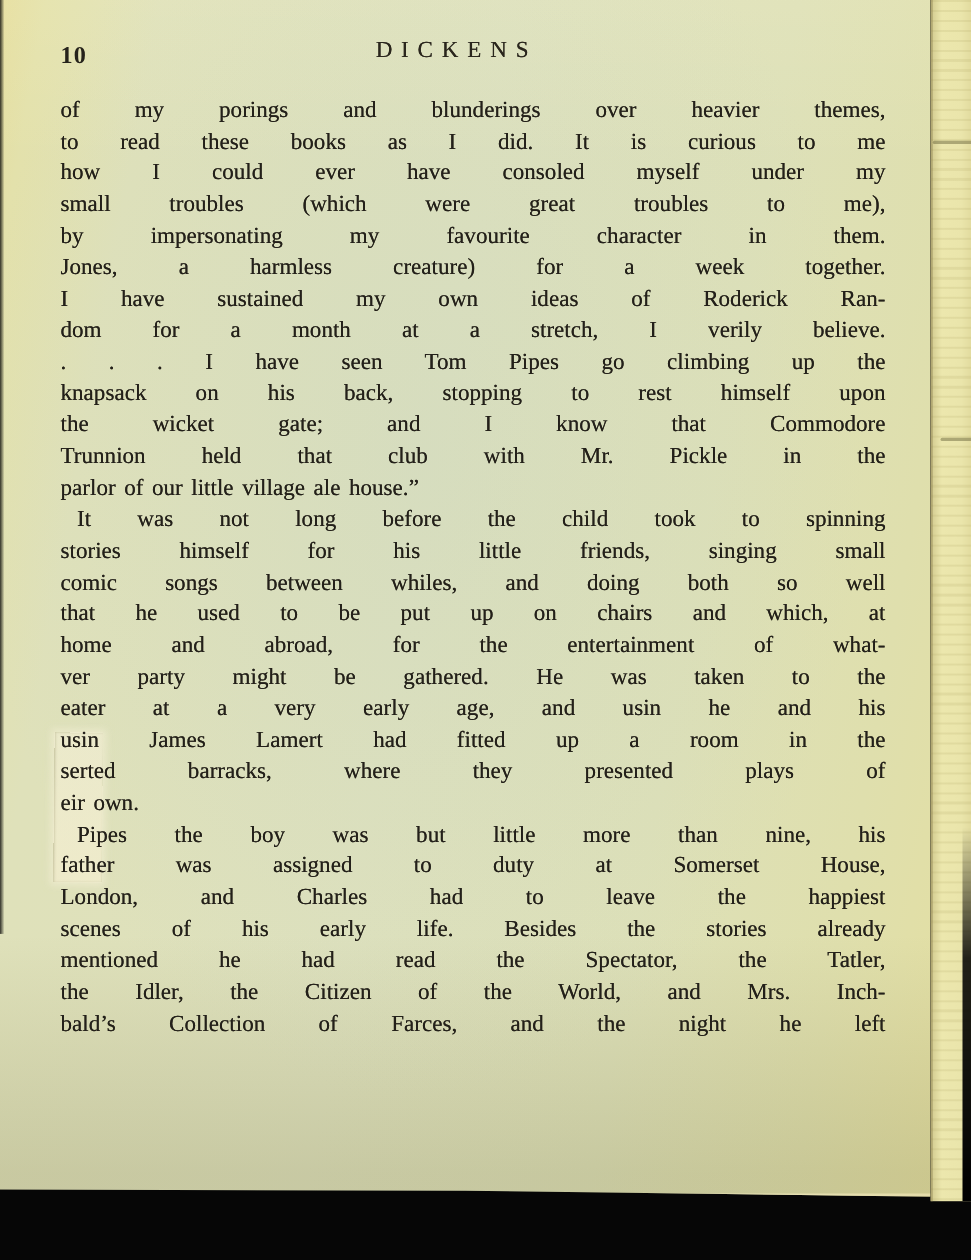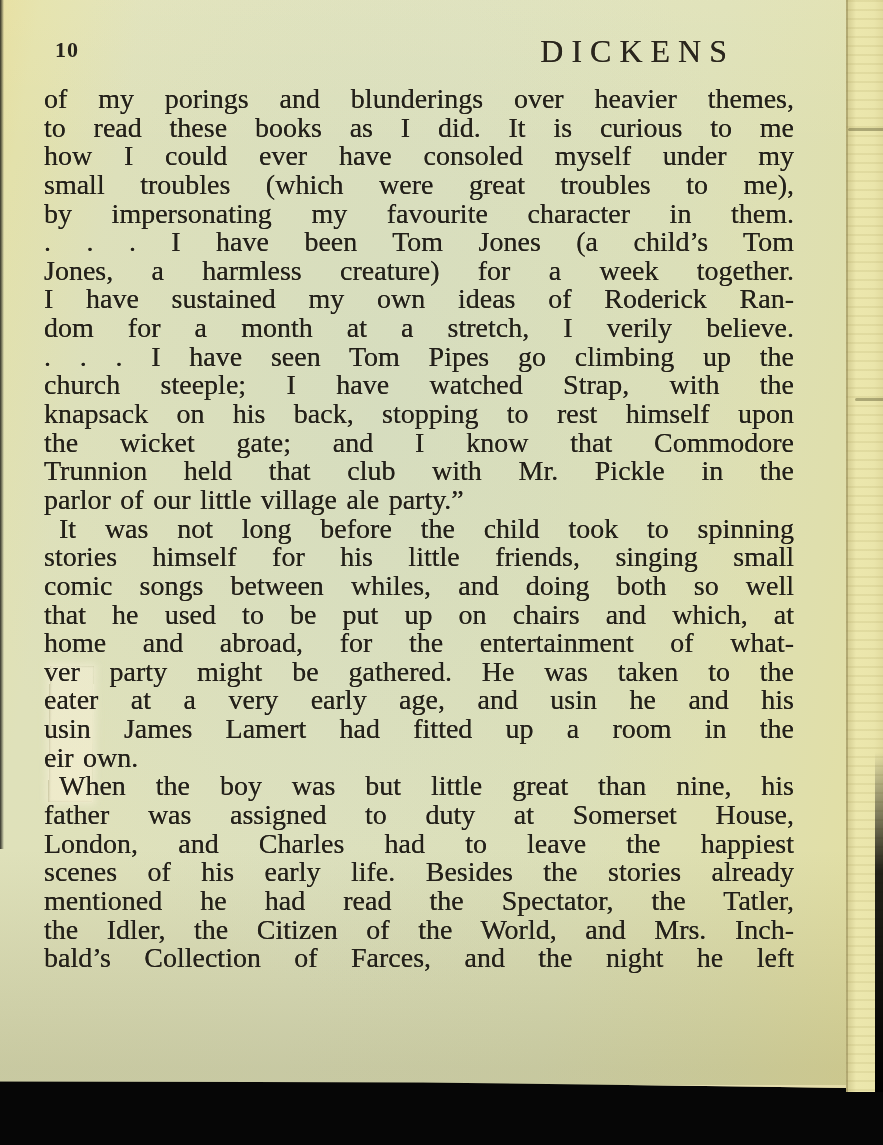--- a/index.html
+++ b/index.html
@@ -59,29 +59,29 @@
 
   
   .page-header { position:absolute; left:55px; top:33px; width:750px; height:34px; z-index:2; }
   .page-number {
     position:absolute; left:0; top:4px;
     font-size:22px; font-weight:700; color:#26231b;
     letter-spacing:1px;
     text-align:right;
   }
   .running-head {
-    position:absolute; left:40px; width:640px; text-align:right; top:0;
-    font-size:32px; color:#2a261d; letter-spacing:8px;
+    position:absolute; left:40px; width:640px; text-align:center; top:0;
+    font-size:21px; color:#2a261d; letter-spacing:8px;
     text-shadow:0 0 0.6px rgba(40,35,25,0.8);
   }
 
   
   .page-text {
-    position:absolute; left:44px; top:85px; width:750px; z-index:2;
-    font-size:28px; color:#23201a;
+    position:absolute; left:55px; top:85px; width:750px; z-index:2;
+    font-size:21px; color:#23201a;
     word-spacing:2.5px;
     text-shadow:0 0 0.5px rgba(35,30,20,0.85);
   }
   .line {
     height:28.65px; line-height:28.65px;
     text-align:justify; text-align-last:justify;
     overflow:visible; white-space:normal;
   }
   .line.noj { text-align-last:left; }
   .line.indent { text-indent:15px; }
@@ -96,40 +96,39 @@
     <div class="page-header">
       <div class="page-number">10</div>
       <div class="running-head">DICKENS</div>
     </div>
     <div class="page-text">
         <div class="line"><span>of my porings and blunderings over heavier themes,</span></div>
         <div class="line"><span>to read these books as I did.  It is curious to me</span></div>
         <div class="line"><span>how I could ever have consoled myself under my</span></div>
         <div class="line"><span>small troubles (which were great troubles to me),</span></div>
         <div class="line"><span>by impersonating my favourite character in them.</span></div>
-        <div class="line"><span>. . . I have been Tom Jones (a child’s Tom</span></div>
         <div class="line"><span>Jones, a harmless creature) for a week together.</span></div>
         <div class="line"><span>I have sustained my own ideas of Roderick Ran-</span></div>
         <div class="line"><span>dom for a month at a stretch, I verily believe.</span></div>
         <div class="line"><span>. . . I have seen Tom Pipes go climbing up the</span></div>
-        <div class="line"><span>church steeple; I have watched Strap, with the</span></div>
         <div class="line"><span>knapsack on his back, stopping to rest himself upon</span></div>
         <div class="line"><span>the wicket gate; and I know that Commodore</span></div>
         <div class="line"><span>Trunnion held that club with Mr. Pickle in the</span></div>
-        <div class="line noj"><span>parlor of our little village ale party.”</span></div>
+        <div class="line noj"><span>parlor of our little village ale house.”</span></div>
         <div class="line indent"><span>It was not long before the child took to spinning</span></div>
         <div class="line"><span>stories himself for his little friends, singing small</span></div>
         <div class="line"><span>comic songs between whiles, and doing both so well</span></div>
         <div class="line"><span>that he used to be put up on chairs and which, at</span></div>
         <div class="line"><span>home and abroad, for the entertainment of what-</span></div>
         <div class="line"><span>ver party might be gathered.  He was taken to the</span></div>
         <div class="line"><span>eater at a very early age, and usin he and his</span></div>
         <div class="line"><span>usin James Lamert had fitted up a room in the</span></div>
+        <div class="line"><span>serted barracks, where they presented plays of</span></div>
         <div class="line noj"><span>eir own.</span></div>
-        <div class="line indent"><span>When the boy was but little great than nine, his</span></div>
+        <div class="line indent"><span>Pipes the boy was but little more than nine, his</span></div>
         <div class="line"><span>father was assigned to duty at Somerset House,</span></div>
         <div class="line"><span>London, and Charles had to leave the happiest</span></div>
         <div class="line"><span>scenes of his early life.  Besides the stories already</span></div>
         <div class="line"><span>mentioned he had read the </span><span class="it">Spectator,</span><span> the </span><span class="it">Tatler,</span></div>
         <div class="line"><span>the </span><span class="it">Idler,</span><span> the </span><span class="it">Citizen of the World,</span><span> and </span><span class="it">Mrs. Inch-</span></div>
         <div class="line"><span class="it">bald’s Collection of Farces,</span><span> and the night he left</span></div>
       </div>
   </div>
   <div class="fore-edge">
     <div class="streak s1"></div>

